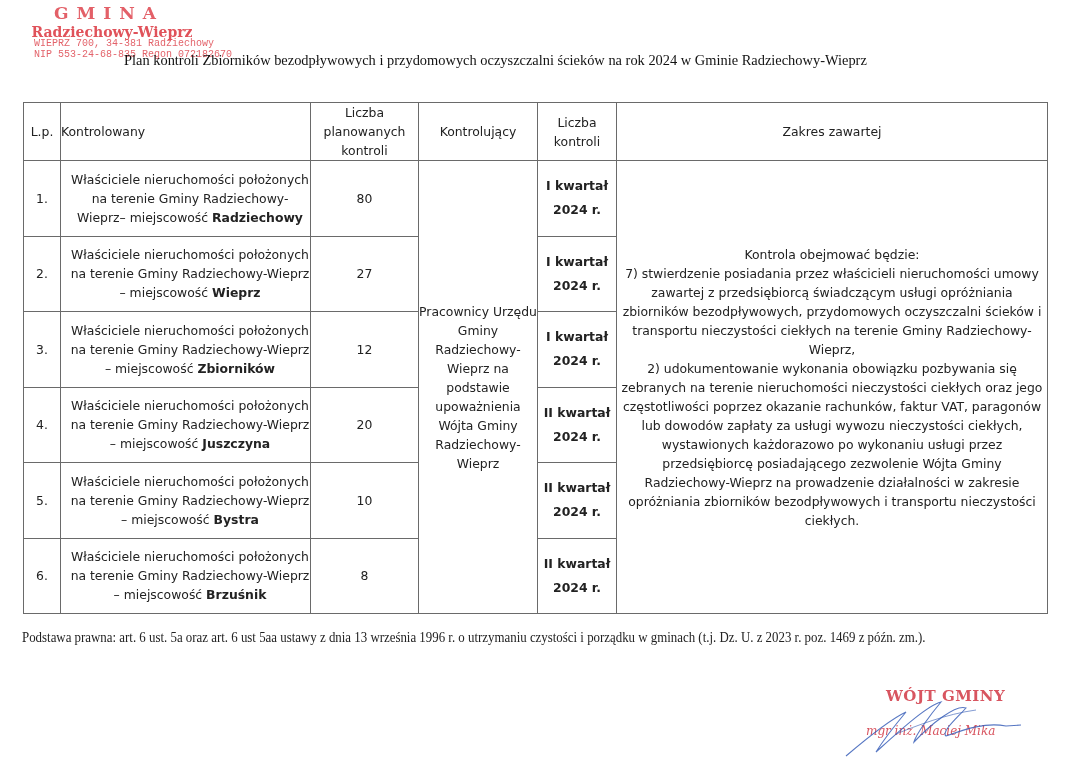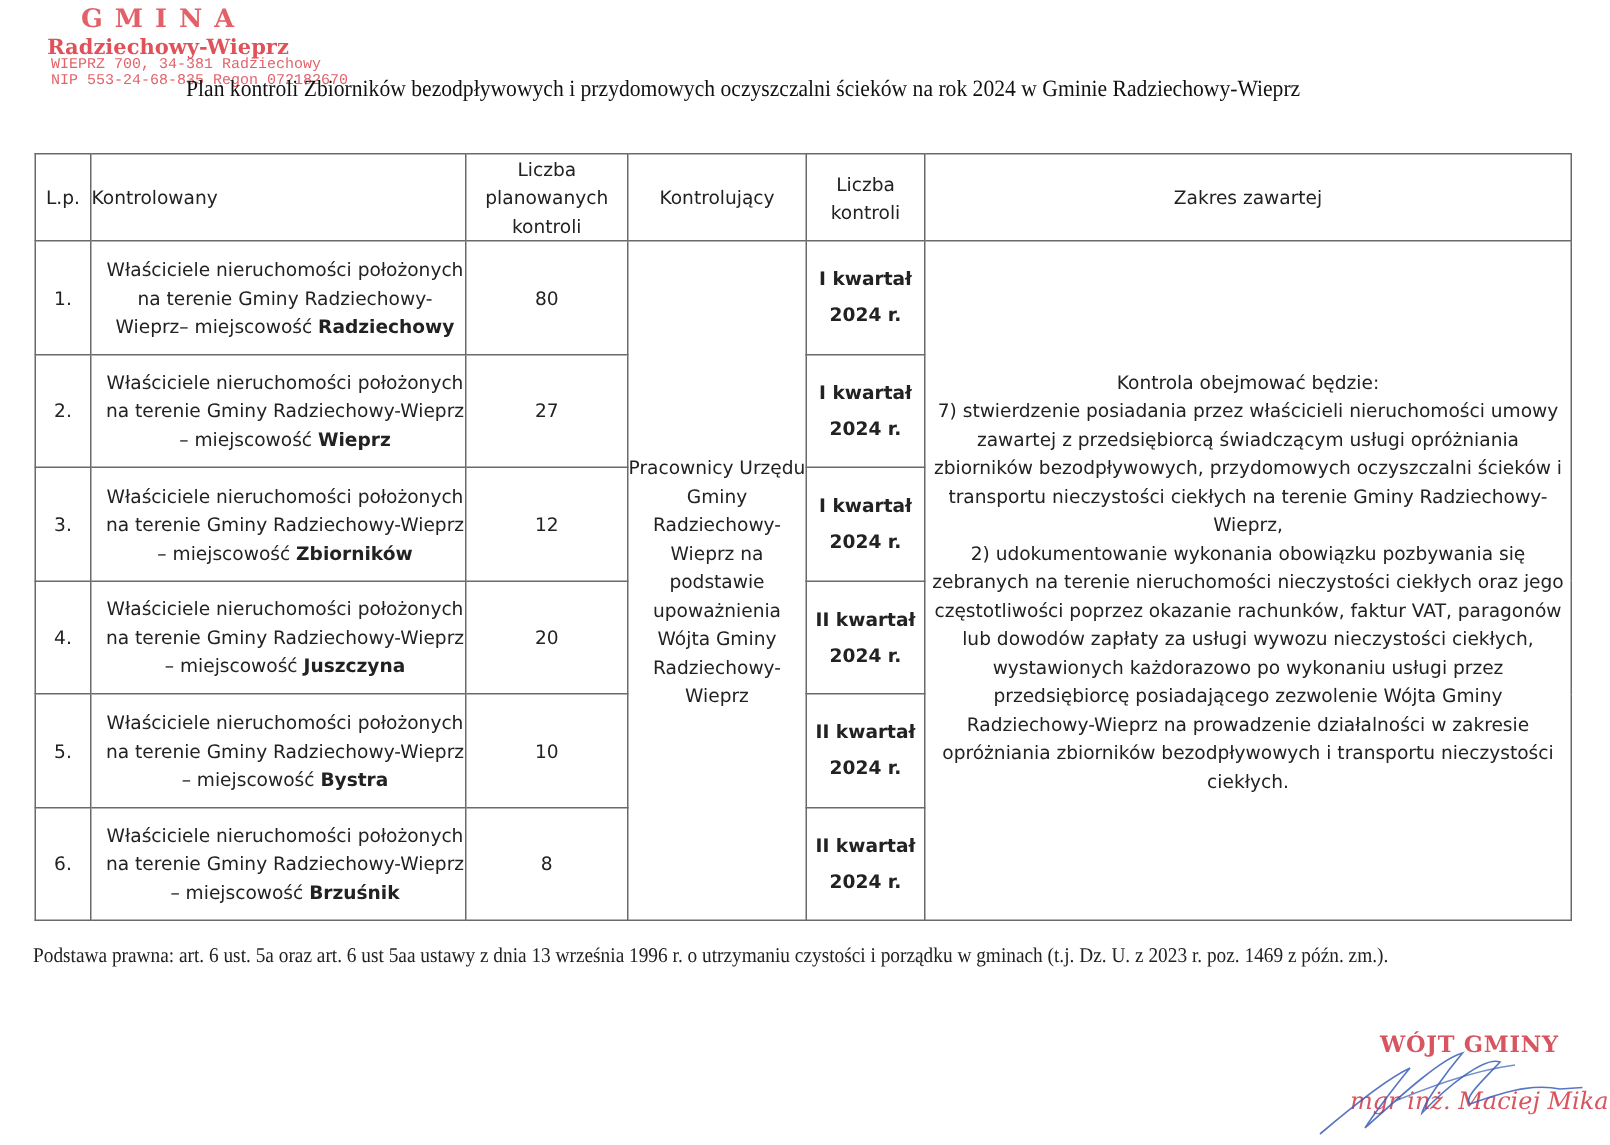--- a/index.html
+++ b/index.html
@@ -20,23 +20,23 @@
   .c-kontrolowany { width: 240px; text-align: left; padding-left: 9px !important; line-height: 19px; }
   .c-liczba { width: 107px; text-align: center; }
   .c-kontrolujacy { width: 118px; text-align: center; line-height: 19px; }
   .c-termin { width: 78px; text-align: center; font-weight: bold; line-height: 24px; }
   .c-zakres { width: 430px; text-align: center; line-height: 19px; }
   .bold { font-weight: bold; }
   .zakres-text { padding: 0 4px; }
 
   .legal { position: absolute; left: 22px; top: 629px; width: 1040px; font-family: "Liberation Serif", serif; font-size: 14px; line-height: 18px; color: #222; transform: scaleX(0.92); transform-origin: left top; }
 
-  .sign { position: absolute; left: 870px; top: 684px; width: 200px; height: 80px; }
+  .sign { position: absolute; left: 836px; top: 684px; width: 200px; height: 80px; }
   .sign-title { position: absolute; left: 50px; top: 3px; font-family: "DejaVu Serif", serif; font-weight: bold; font-size: 15px; color: #d85560; letter-spacing: 0.5px; white-space: nowrap; }
-  .sign-name { position: absolute; left: 30px; top: 40px; font-family: "DejaVu Serif", serif; font-style: italic; font-size: 16px; color: #d85560; white-space: nowrap; }
+  .sign-name { position: absolute; left: 30px; top: 40px; font-family: "DejaVu Serif", serif; font-style: italic; font-size: 12px; color: #d85560; white-space: nowrap; }
   .sign-svg { position: absolute; left: 0; top: 0; }
 </style>
 </head>
 <body>
 
 <div class="stamp">
   <div class="stamp-gmina">GMINA</div>
   <div class="stamp-name">Radziechowy-Wieprz</div>
   <div class="stamp-line">WIEPRZ 700, 34-381 Radziechowy</div>
   <div class="stamp-line">NIP 553-24-68-835 Regon 072182670</div>

